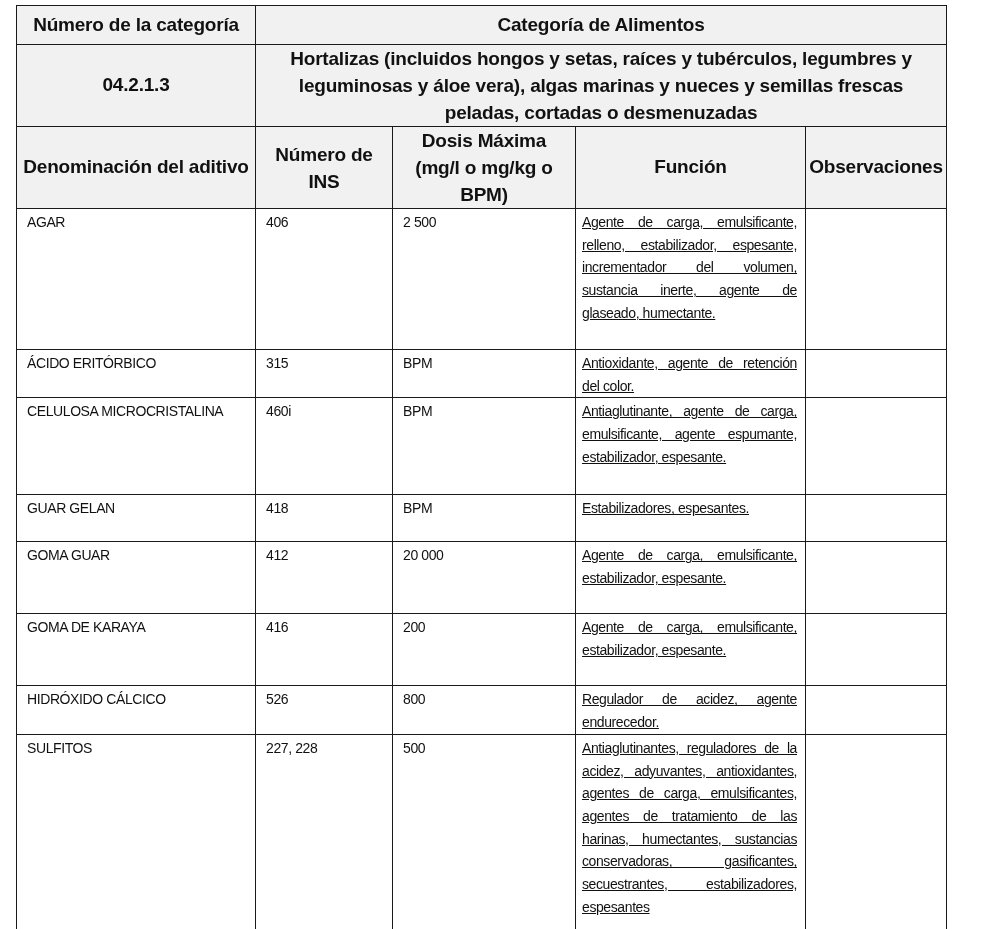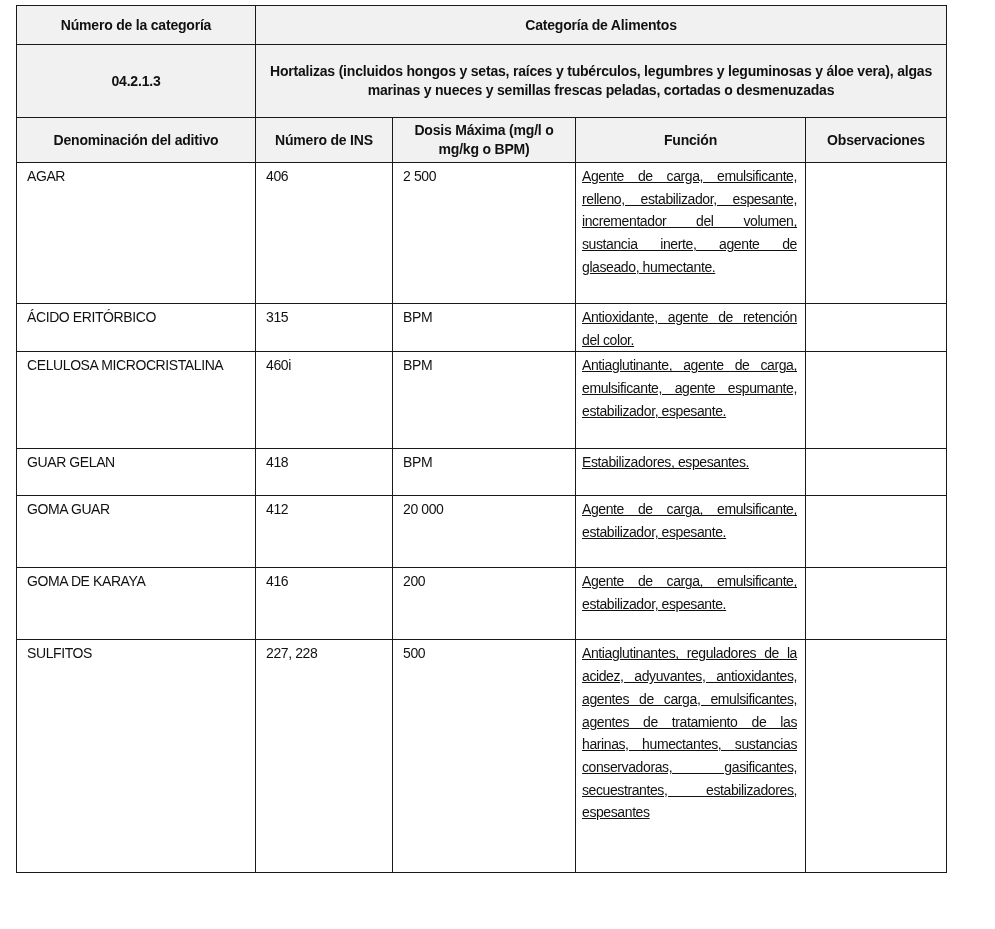--- a/index.html
+++ b/index.html
@@ -3,22 +3,22 @@
 <meta charset="utf-8">
 <style>
   html, body { margin: 0; padding: 0; background: #ffffff; }
   body { width: 995px; height: 929px; position: relative; overflow: hidden;
          font-family: "Liberation Sans", sans-serif; color: #111; }
   table { position: absolute; left: 16px; top: 5px; border-collapse: collapse;
           table-layout: fixed; width: 930px; }
   td { border: 1.5px solid #1a1a1a; vertical-align: top; padding: 0; font-size: 14px;
        line-height: 22.7px; letter-spacing: -0.4px; }
   .hdr { background: #f1f1f1; font-weight: bold; text-align: center; vertical-align: middle;
-         font-size: 14px; letter-spacing: -0.2px; }
-  .hdr-text { line-height: 19px; }
+         font-size: 19px; letter-spacing: -0.2px; }
+  .hdr-text { line-height: 27px; }
   .cell { padding: 2px 8px 0 10px; }
   .func { padding: 2px 8px 0 6px; text-align: justify; text-align-last: left; text-decoration: underline; }
   .obs { }
 </style>
 </head>
 <body>
 
 <table>
   <colgroup>
     <col style="width:239px">
@@ -80,20 +80,27 @@
     <td class="func">Agente de carga, emulsificante, estabilizador, espesante.</td>
     <td class="obs"></td>
   </tr>
       <tr style="height: 72px;">
     <td class="cell">GOMA DE KARAYA</td>
     <td class="cell">416</td>
     <td class="cell">200</td>
     <td class="func">Agente de carga, emulsificante, estabilizador, espesante.</td>
     <td class="obs"></td>
   </tr>
+      <tr style="height: 45px;">
+    <td class="cell">HIDRÓXIDO CÁLCICO</td>
+    <td class="cell">526</td>
+    <td class="cell">800</td>
+    <td class="func">Regulador de acidez, agente endurecedor.</td>
+    <td class="obs"></td>
+  </tr>
       <tr style="height: 233px;">
     <td class="cell">SULFITOS</td>
     <td class="cell">227, 228</td>
     <td class="cell">500</td>
     <td class="func">Antiaglutinantes, reguladores de la acidez, adyuvantes, antioxidantes, agentes de carga, emulsificantes, agentes de tratamiento de las harinas, humectantes, sustancias conservadoras, gasificantes, secuestrantes, estabilizadores, espesantes</td>
     <td class="obs"></td>
   </tr>
     </tbody>
 </table>
 

